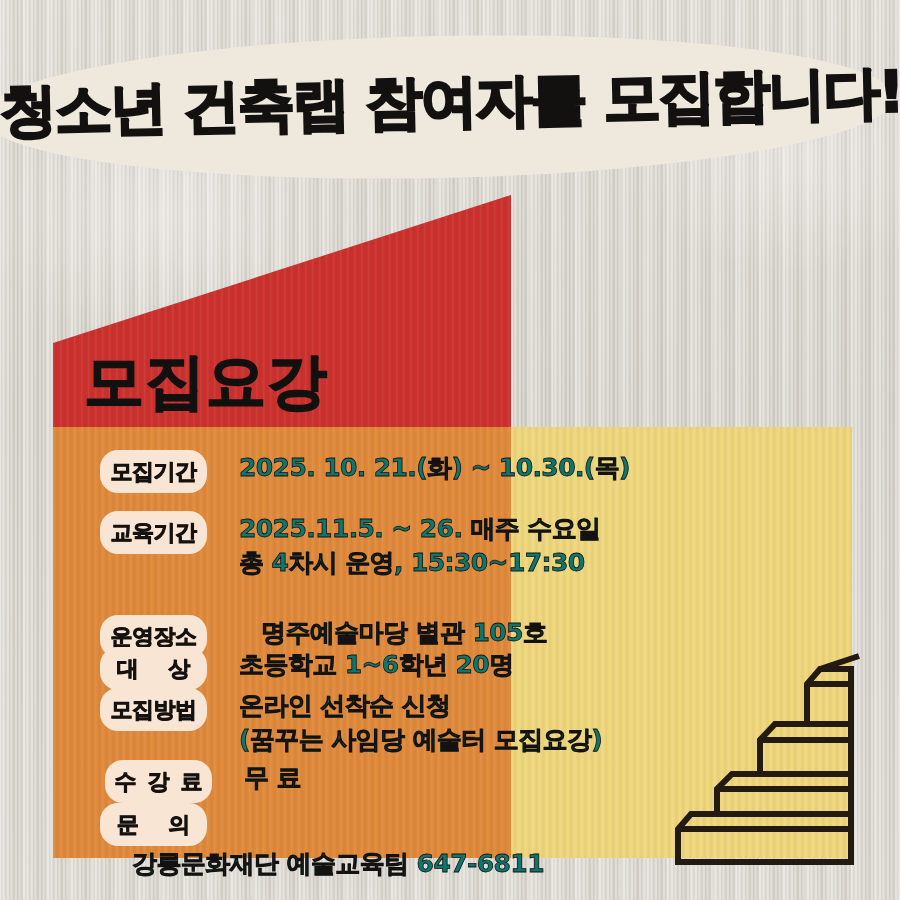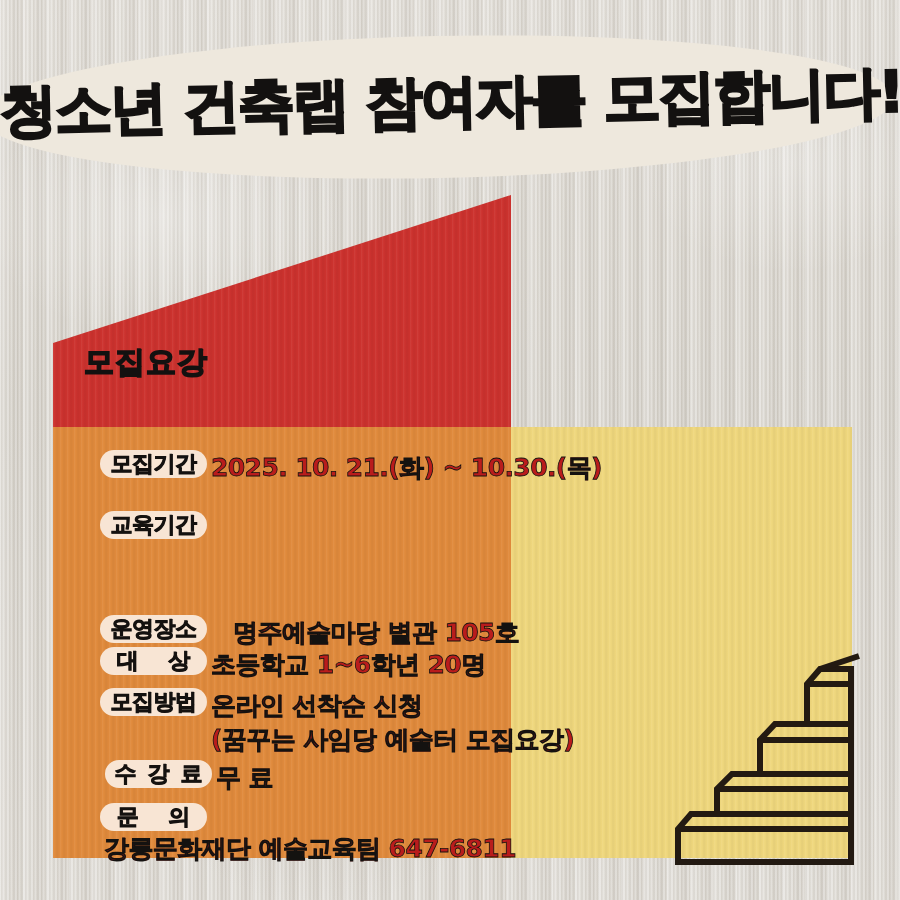--- a/index.html
+++ b/index.html
@@ -114,21 +114,21 @@
       rgba(255,255,255,0.00) 2px,
       rgba(0,0,0,0.045) 4px,
       rgba(255,255,255,0.00) 7px);
     pointer-events: none;
   }
 
   .section-heading {
     position: absolute;
     left: 84px;
     top: 342px;
-    font-size: 30px;
+    font-size: 60px;
     font-weight: 900;
     letter-spacing: 1px;
     color: #131110;
     -webkit-text-stroke: 1.6px #131110;
   }
 
   
   .info-list {
     position: absolute;
     left: 53px;
@@ -137,37 +137,37 @@
     height: 431px;
   }
   .info-row {
     position: absolute;
     display: flex;
     align-items: flex-start;
   }
   .pill {
     flex: 0 0 auto;
     width: 107px;
-    height: 28px;
+    height: 43px;
     border-radius: 18px;
     background: #f8e5d4;
     color: #14110f;
     font-size: 22px;
     font-weight: 900;
     display: flex;
     align-items: center;
     justify-content: center;
     letter-spacing: -0.5px;
     white-space: nowrap;
     -webkit-text-stroke: 0.9px #14110f;
   }
   .pill.spaced { letter-spacing: 11px; text-indent: 11px; }
   .value {
-    margin-left: 4px;
-    color: #b91c1c;
+    margin-left: 32px;
+    color: #0f766e;
     font-size: 25px;
     font-weight: 800;
     line-height: 34px;
     letter-spacing: -0.6px;
     white-space: nowrap;
     -webkit-text-stroke: 0.8px #141210;
     padding-top: 1px;
   }
   .value .line2 { display: block; }
 
@@ -232,20 +232,24 @@
 
     <div class="info-row row-1">
       <div class="pill">모집기간</div>
       <div class="value">
         <span>2025. 10. 21.(화) ~ 10.30.(목)</span>
       </div>
     </div>
 
     <div class="info-row row-2">
       <div class="pill">교육기간</div>
+      <div class="value">
+        <span>2025.11.5. ~ 26. 매주 수요일</span>
+        <span class="line2">총 4차시 운영, 15:30~17:30</span>
+      </div>
     </div>
 
     <div class="info-row row-3">
       <div class="pill">운영장소</div>
       <div class="value">
         <span>명주예술마당 별관 105호</span>
       </div>
     </div>
 
     <div class="info-row row-4">

